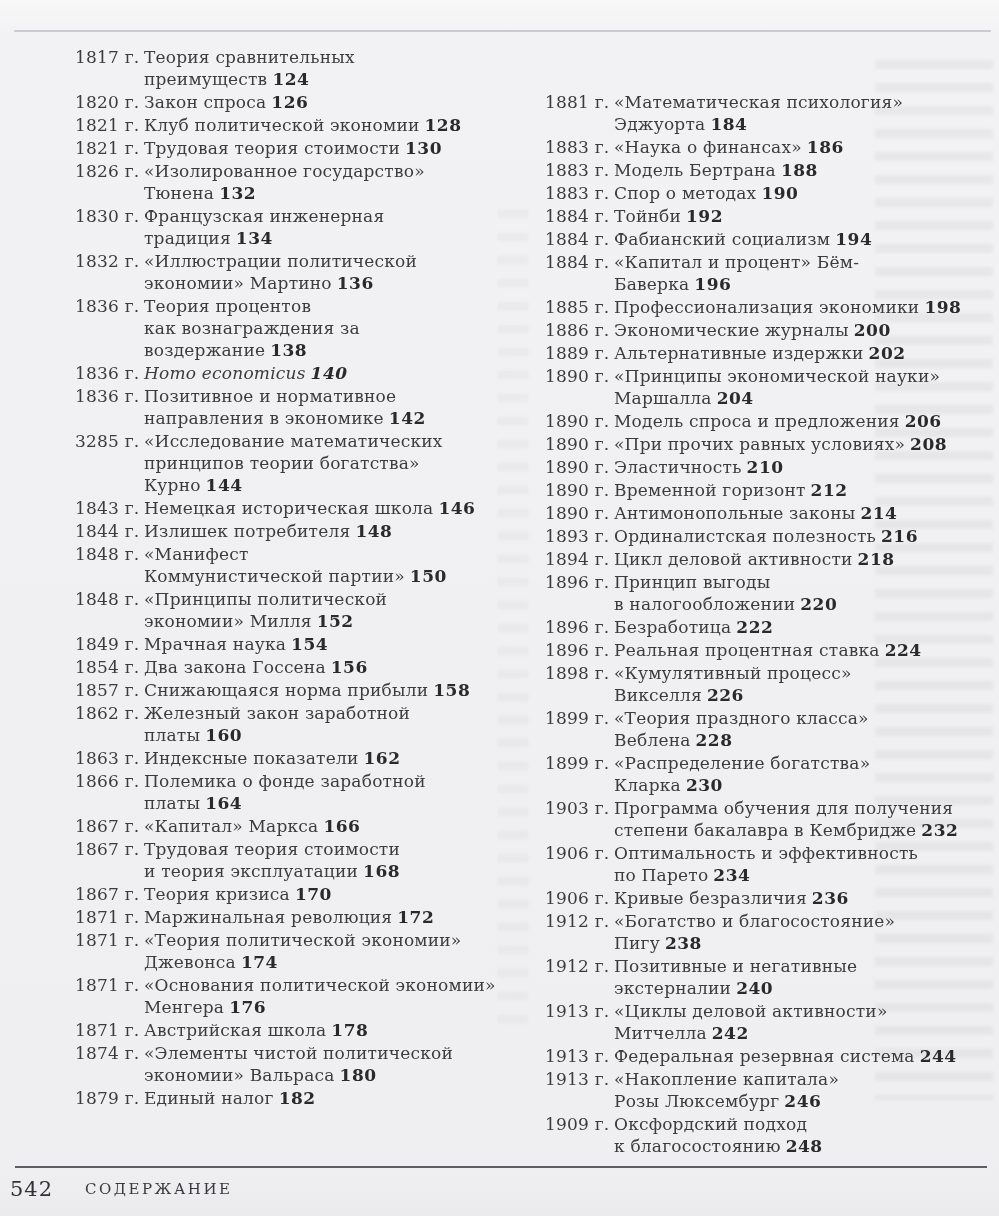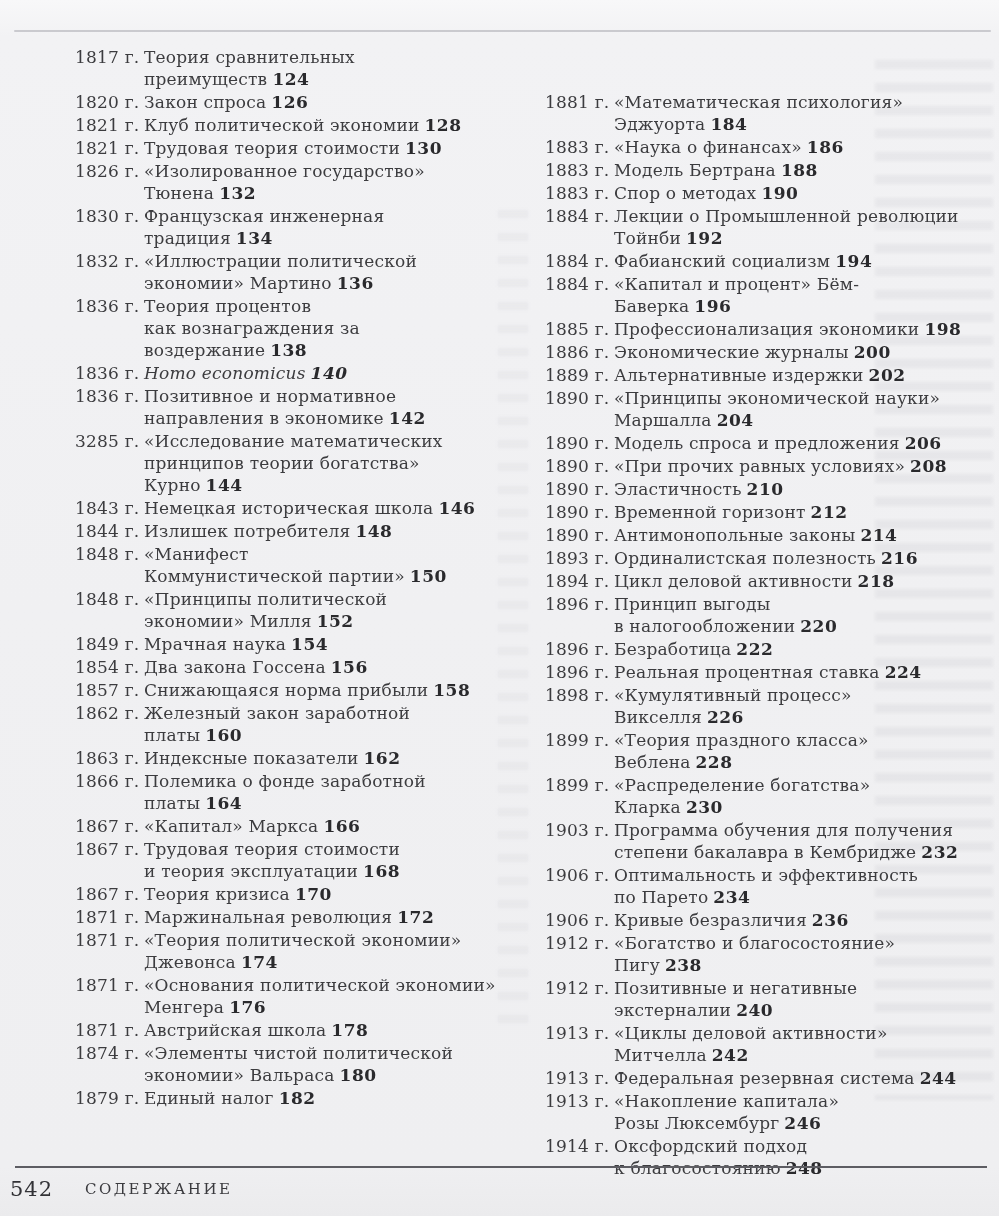--- a/index.html
+++ b/index.html
@@ -369,21 +369,20 @@
   <div class="entry">
     <span class="year">1883 г.</span>
     <span class="title">
           <span class="line">Спор о методах<b class="pageno">190</b></span>
         </span>
   </div>
 
   <div class="entry">
     <span class="year">1884 г.</span>
     <span class="title">
-          <span class="line">Лекции о Промышленной революции</span>
           <span class="line">Тойнби<b class="pageno">192</b></span>
         </span>
   </div>
 
   <div class="entry">
     <span class="year">1884 г.</span>
     <span class="title">
           <span class="line">Фабианский социализм<b class="pageno">194</b></span>
         </span>
   </div>
@@ -576,21 +575,21 @@
 
   <div class="entry">
     <span class="year">1913 г.</span>
     <span class="title">
           <span class="line">«Накопление капитала»</span>
           <span class="line">Розы Люксембург<b class="pageno">246</b></span>
         </span>
   </div>
 
   <div class="entry">
-    <span class="year">1914 г.</span>
+    <span class="year">1909 г.</span>
     <span class="title">
           <span class="line">Оксфордский подход</span>
           <span class="line">к благосостоянию<b class="pageno">248</b></span>
         </span>
   </div>
 </div>
 
   <div class="footer">
     <div class="footer-rule"></div>
     <div class="footer-row">

